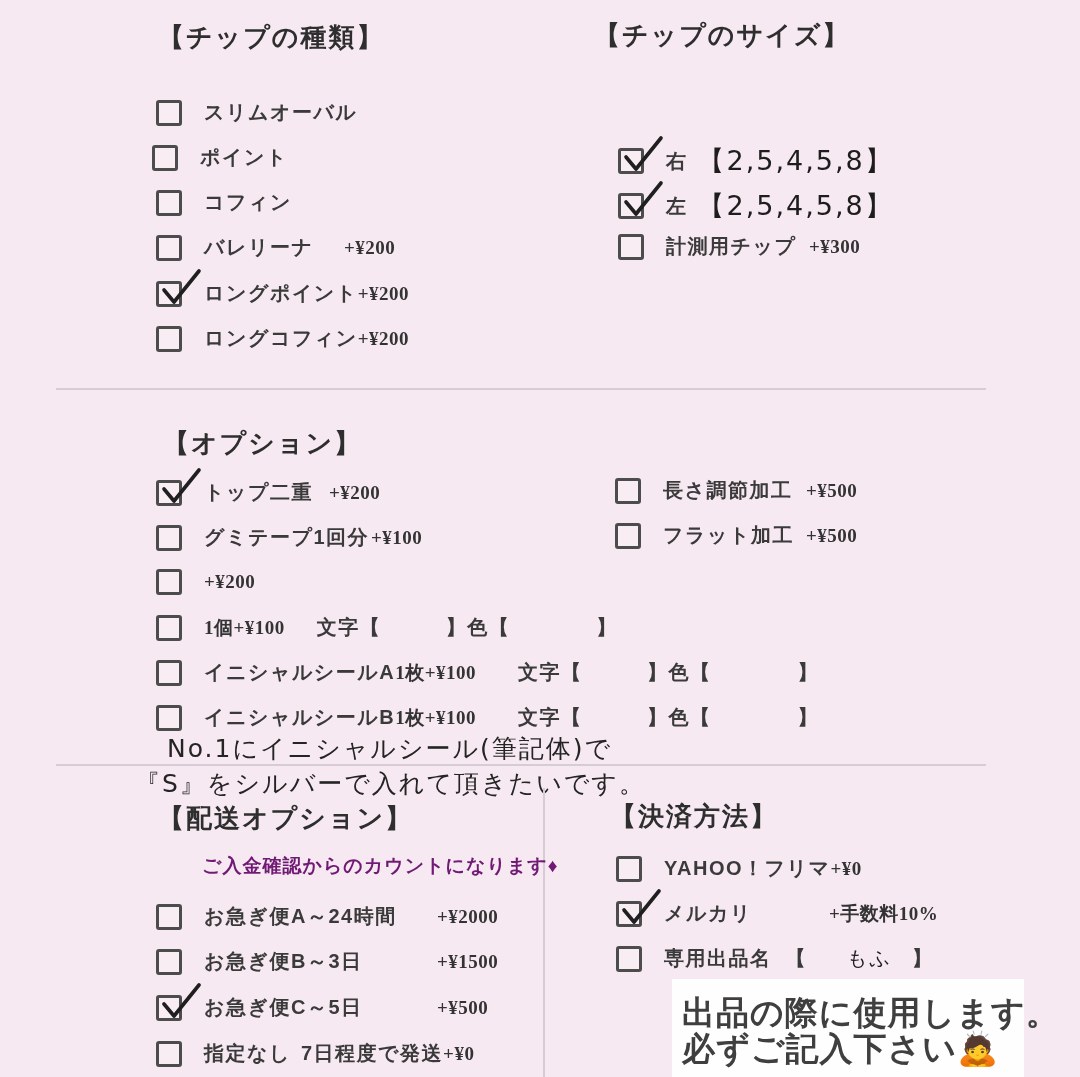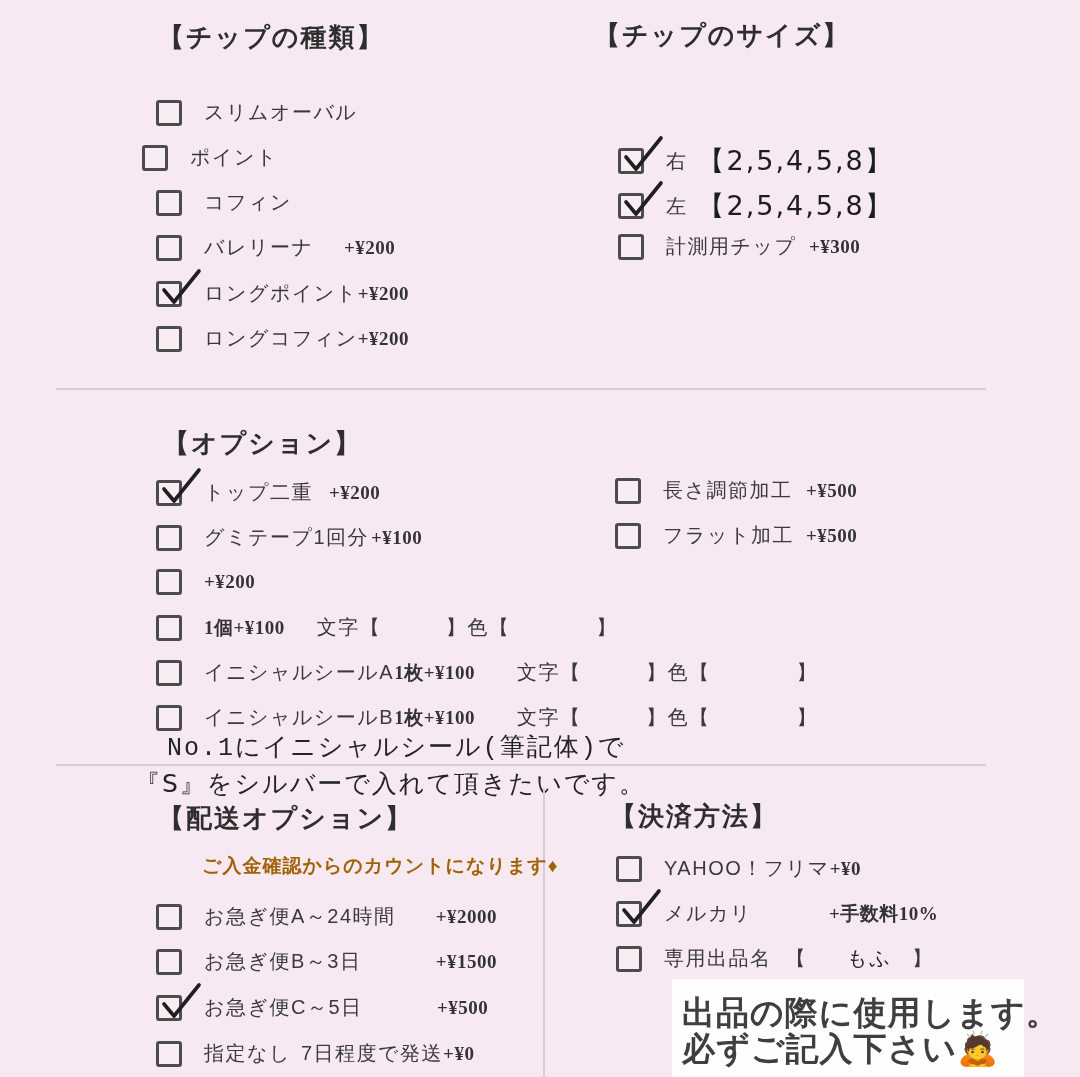--- a/index.html
+++ b/index.html
@@ -24,60 +24,60 @@
   .cb {
     width:26px; height:26px; flex:none;
     border:3px solid #4c4c4c; border-radius:3px;
     margin-right:22px;
     position:relative;
     background:rgba(255,255,255,0.18);
   }
   .tick { display:none; position:absolute; left:-1px; top:-16px; width:44px; height:42px; overflow:visible; }
   .cb.checked .tick { display:block; }
   .tick path { fill:none; stroke:#1f1f1f; stroke-width:3.6; stroke-linecap:round; stroke-linejoin:round; }
-  .lbl { font-size:20px; font-weight:400; letter-spacing:1.5px; color:#3a3a3a; }
+  .lbl { font-size:20px; font-weight:700; letter-spacing:1.5px; color:#3a3a3a; }
   .price {
     font-family:"Liberation Serif","DejaVu Serif",serif;
     font-size:19px; font-weight:700; color:#333; letter-spacing:0.5px;
   }
   .hand {
     font-family:"DejaVu Sans",sans-serif;
     font-weight:500; color:#1d1d1d; letter-spacing:2px;
   }
   .size-val { font-size:27px; margin-left:10px;text-align:right; }
   .divider-h { position:absolute; height:2px; background:#d8ccd4; }
   .divider-v { position:absolute; width:2px; background:#d8ccd4; }
   .note-block {
     position:absolute; left:135px; top:731px;
     font-size:25px; line-height:35px; color:#242424;
   }
-  .note-line1 { padding-left:32px;font-family:Liberation Mono, monospace; }
+  .note-line1 { padding-left:32px; }
   .ship-note {
     position:absolute; left:202px; top:853px;
-    font-size:19px; font-weight:700; letter-spacing:1px; color:#a16207;
+    font-size:19px; font-weight:700; letter-spacing:1px; color:#701a75;
   }
   .notice-box {
     position:absolute; left:672px; top:979px; width:352px; height:100px;
     background:#fefefe;
     padding:16px 10px;
     font-size:33px; line-height:36px; font-weight:700; letter-spacing:1px;
     color:#3f3f3f; white-space:nowrap;
   }
 </style>
 </head>
 <body>
 
 <div class="title" style="left:158px;top:20px">【チップの種類】</div>
 
 <div class="row" style="left:156px;top:99px">
   <span class="cb"></span>
   <span class="lbl" style="min-width:140px">スリムオーバル</span>
   <span class="price"></span>
 </div>
-<div class="row" style="left:142px;top:144px">
+<div class="row" style="left:152px;top:144px">
   <span class="cb"></span>
   <span class="lbl" style="min-width:140px">ポイント</span>
   <span class="price"></span>
 </div>
 <div class="row" style="left:156px;top:189px">
   <span class="cb"></span>
   <span class="lbl" style="min-width:140px">コフィン</span>
   <span class="price"></span>
 </div>
 <div class="row" style="left:156px;top:234px">

